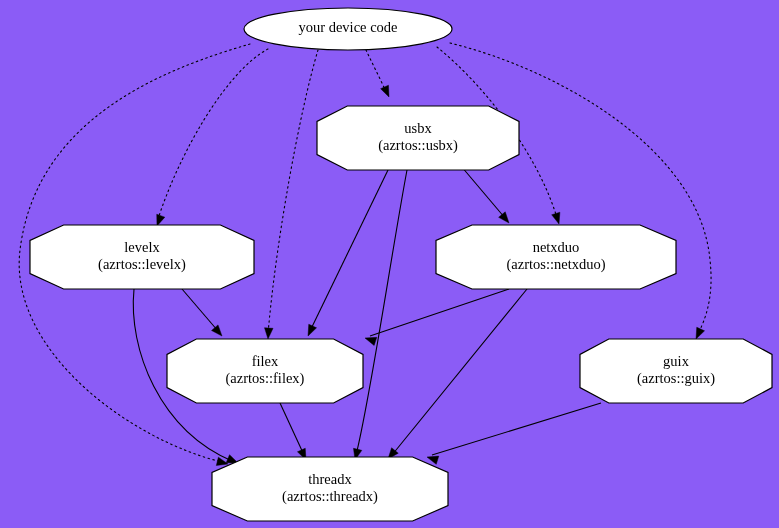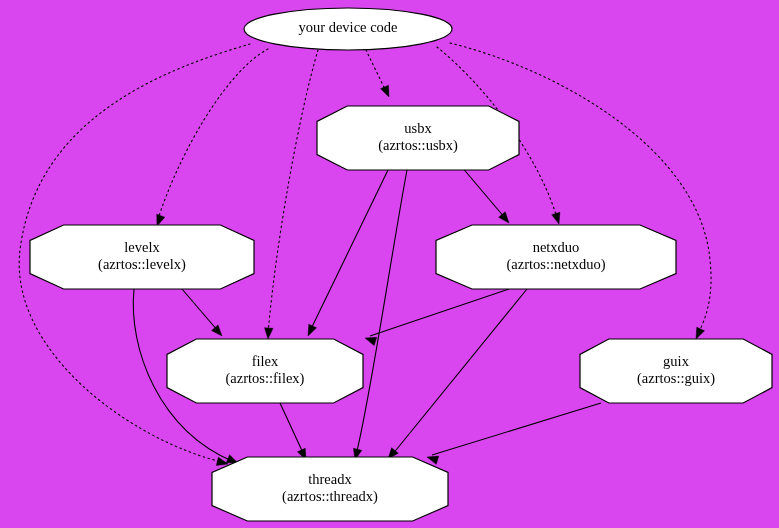--- a/index.html
+++ b/index.html
@@ -8,21 +8,21 @@
     padding: 0;
     background: #ffffff;
   }
   body {
     font-family: "Liberation Serif", "DejaVu Serif", serif;
   }
   #graph-canvas {
     position: relative;
     width: 779px;
     height: 528px;
-    background: #d946ef;
+    background: #8b5cf6;
     overflow: hidden;
   }
   #graph-svg {
     position: absolute;
     top: 0;
     left: 0;
     width: 779px;
     height: 528px;
     display: block;
   }

